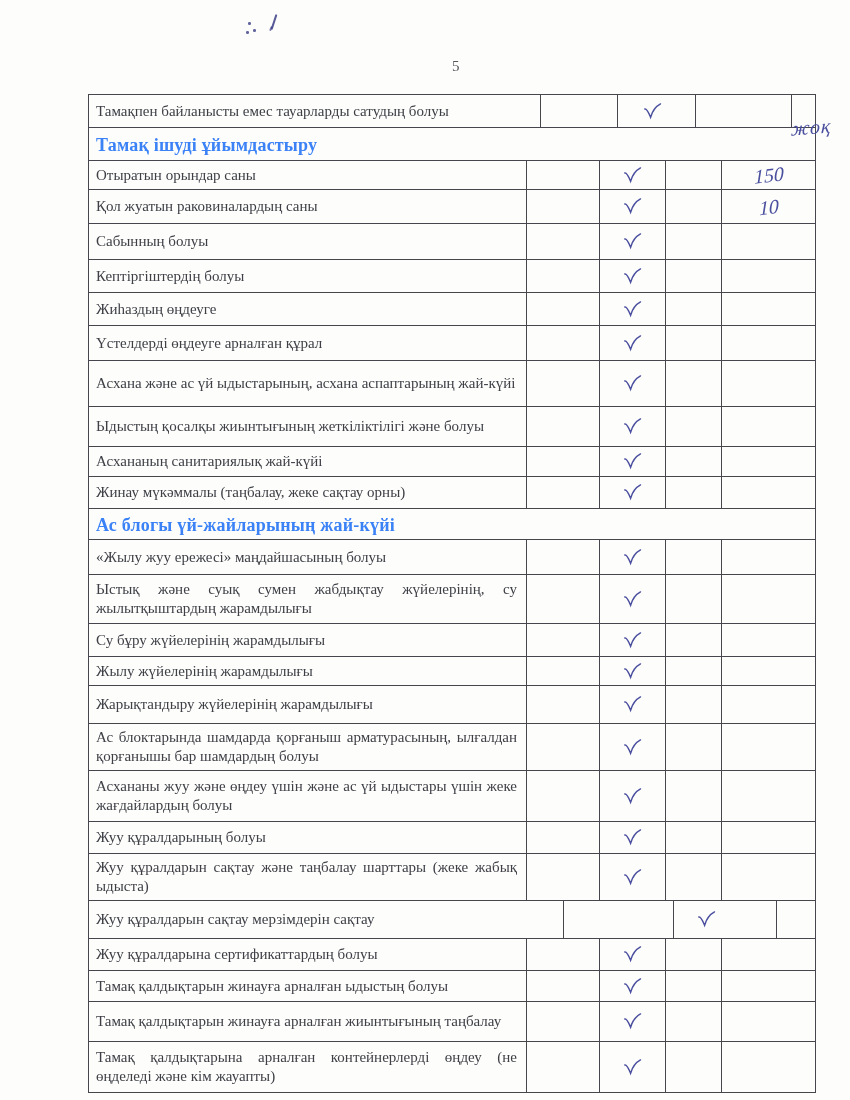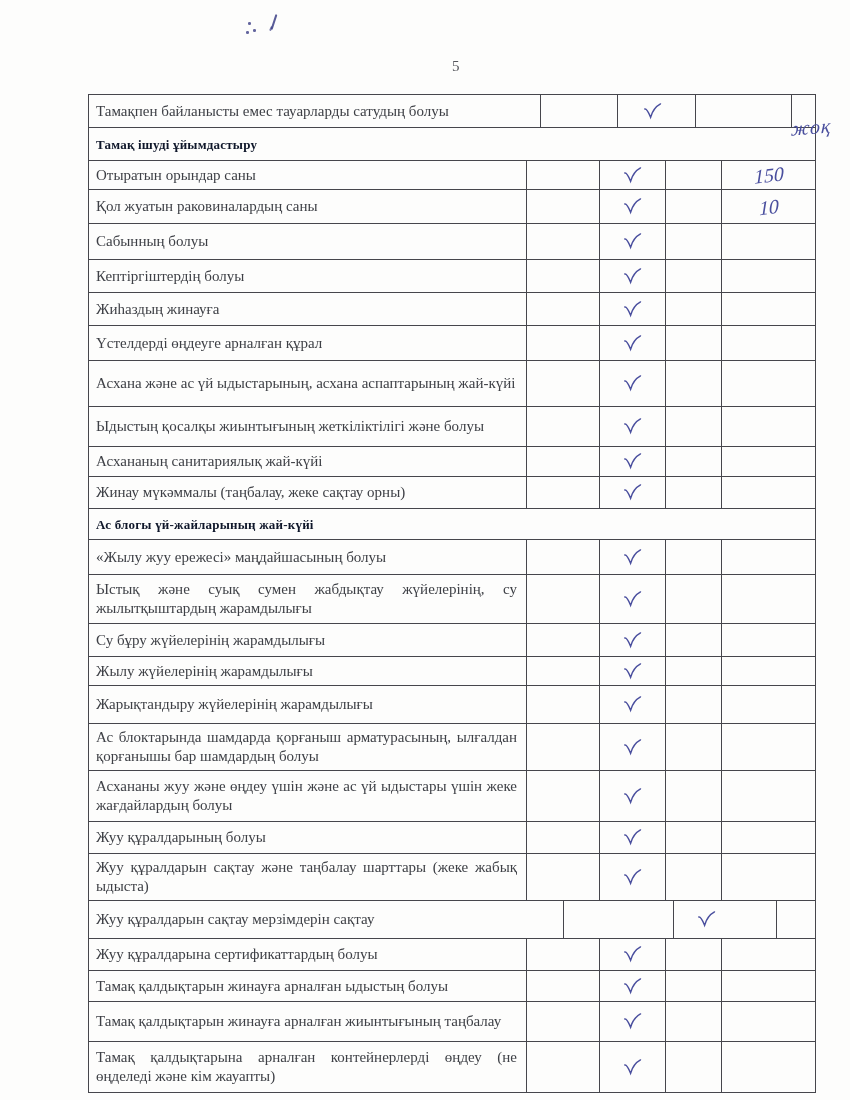--- a/index.html
+++ b/index.html
@@ -31,21 +31,21 @@
   .row.item.top-grid{grid-template-columns:443px 69px 70px 88px 1fr;}
   .row.section{grid-template-columns:1fr;}
   .cell{
     border-left:1.5px solid #46464c;display:flex;align-items:center;justify-content:center;
     position:relative;box-sizing:border-box;overflow:visible;
   }
   .label-cell{border-left:none;justify-content:flex-start;padding:2px 9px 2px 7px;}
   .label-cell p{margin:0;font-size:15px;line-height:1.26;color:#3e4046;}
   .justify .label-cell p{text-align:justify;}
   .section .label-cell{padding-top:4px;}
-  .section .label-cell p{font-weight:bold;font-size:13px;letter-spacing:.2px;color:#0f172a;}
+  .section .label-cell p{font-weight:bold;font-size:18px;letter-spacing:.2px;color:#3b82f6;}
   .check-svg{display:block;transform:rotate(-4deg);}
   .note{
     color:#4a4f9e;font-style:italic;font-size:20px;line-height:1;
     font-family:"Liberation Serif", serif;white-space:nowrap;
   }
   .note-slant{transform:rotate(-7deg) skewX(-6deg);}
   .note-jok{
     position:absolute;right:-16px;bottom:-10px;font-size:20px;
     transform:rotate(-5deg) skewX(-8deg);letter-spacing:1px;z-index:3;
   }
@@ -137,21 +137,21 @@
         <div class="cell">
           <svg width="22" height="17" viewBox="0 0 22 17" class="check-svg">
             <path d="M3 5.5 C4.5 5, 6.5 9, 8.2 14 C10.5 8, 14.5 3.5, 19 1.5" fill="none" stroke="#4a4f9e" stroke-width="1.5" stroke-linecap="round"></path>
           </svg>
         </div>
         <div class="cell"></div>
         <div class="cell"></div>
       </div>
       <div class="row item" style="height: 33px;">
         <div class="cell label-cell">
-          <p>Жиһаздың жинауға</p>
+          <p>Жиһаздың өңдеуге</p>
         </div>
         <div class="cell"></div>
         <div class="cell">
           <svg width="22" height="17" viewBox="0 0 22 17" class="check-svg">
             <path d="M3 5.5 C4.5 5, 6.5 9, 8.2 14 C10.5 8, 14.5 3.5, 19 1.5" fill="none" stroke="#4a4f9e" stroke-width="1.5" stroke-linecap="round"></path>
           </svg>
         </div>
         <div class="cell"></div>
         <div class="cell"></div>
       </div>

